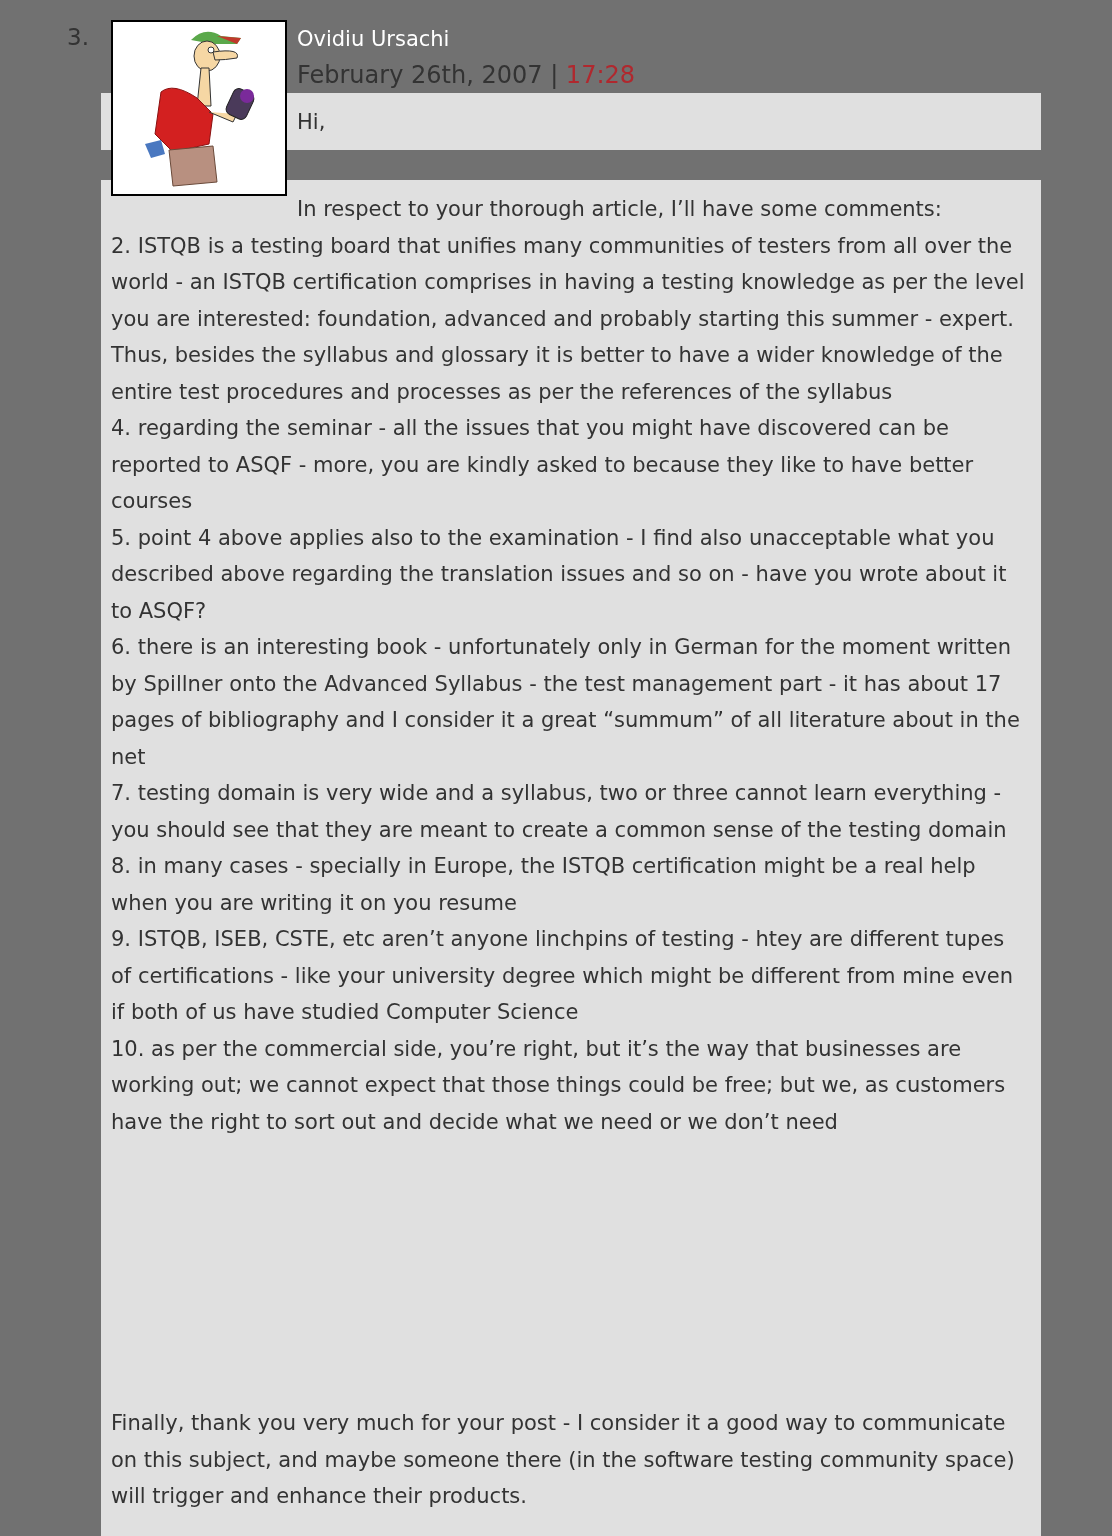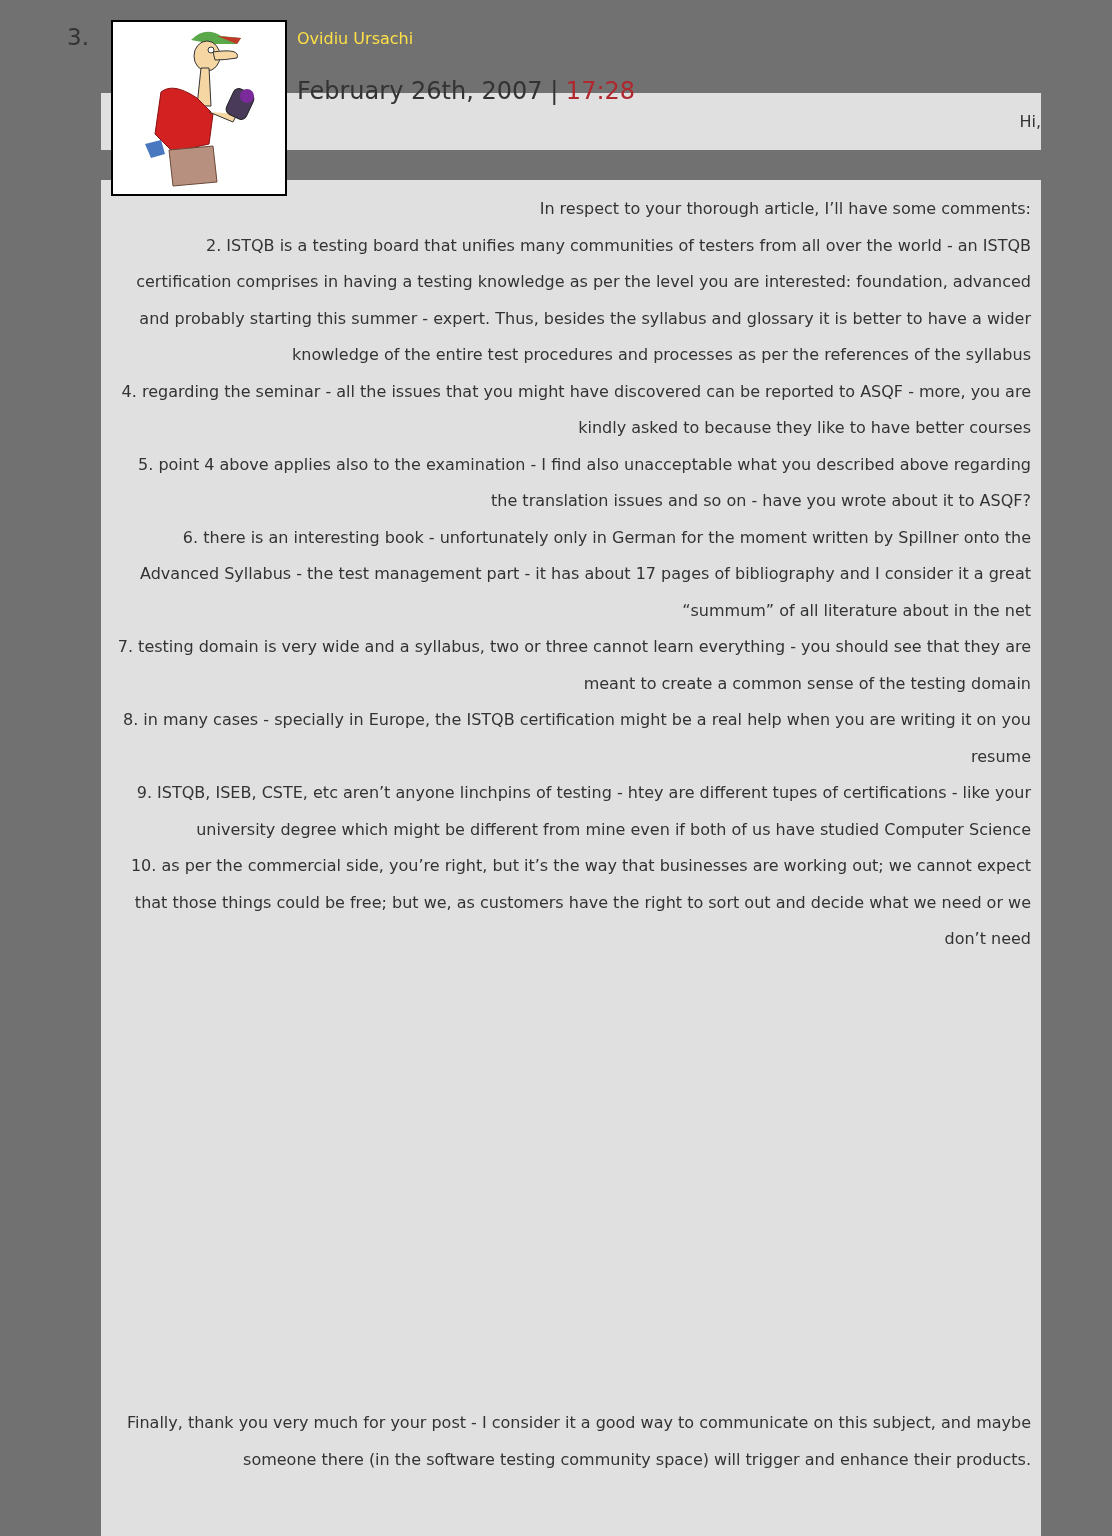--- a/index.html
+++ b/index.html
@@ -33,44 +33,43 @@
       z-index: 3;
       overflow: hidden;
     }
     .meta {
       position: absolute;
       left: 297px;
       top: 22px;
       z-index: 2;
     }
     .author {
-      font-size: 16px;
-      color: #fde047;
+      font-size: 21px;
+      color: #ffffff;
       line-height: 34px;
       display: block;
       text-decoration: none;
     }
     .date-line {
       font-size: 24px;
       line-height: 38px;
       color: #333333;
-      margin-top: 16px;
+      margin-top: 0;
     }
     .date-line .sep { color: #333333; }
     .date-line .time { color: #b0282e; }
     .box {
       position: absolute;
       left: 101px;
       width: 940px;
       background: #e0e0e0;
       box-sizing: border-box;
-      font-size: 16px;
+      font-size: 21px;
       line-height: 36.5px;
       color: #333333;
-      text-align: right;
     }
     .box-hi {
       top: 93px;
       height: 57px;
       padding: 11px 0 0 196px;
     }
     .box-main {
       top: 180px;
       height: 1520px;
       padding: 11px 10px 0 10px;

